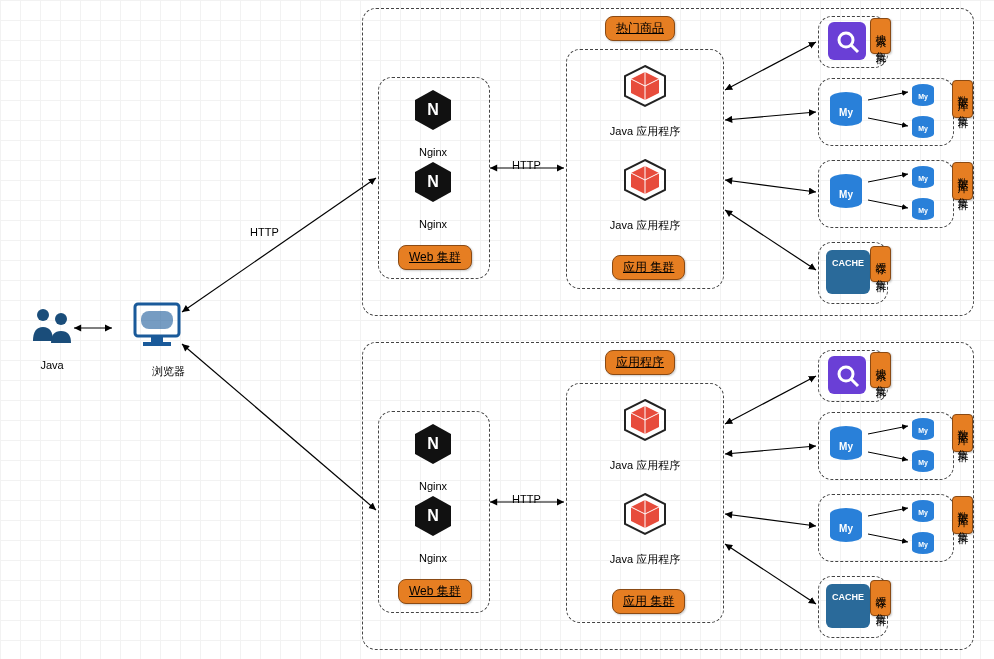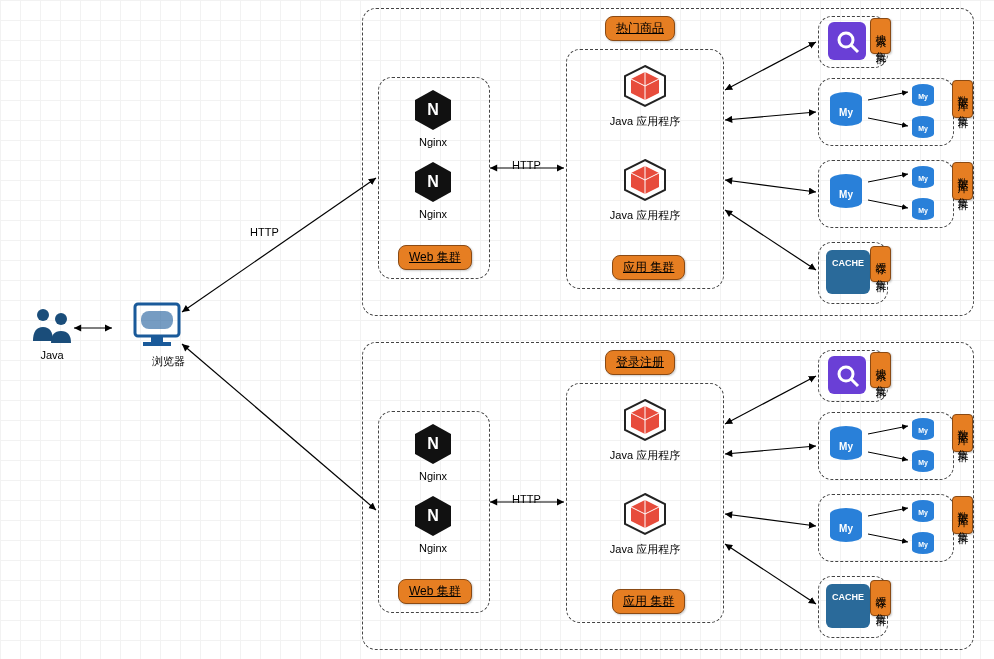--- a/index.html
+++ b/index.html
@@ -39,21 +39,21 @@
   border: 1px solid #8a4a14;
   border-radius: 4px;
   color: #000;
   padding: 6px 2px;
   font-size: 11px;
   writing-mode: vertical-rl;
   text-orientation: upright;
   letter-spacing: 2px;
   box-shadow: 1px 1px 2px rgba(0,0,0,0.2);
 }
-.icon-txt { font-size: 11px; color: #000; margin-top: 2px; white-space: nowrap; }
+.icon-txt { font-size: 11px; color: #000; margin-top: 12px; white-space: nowrap; }
 svg.arrow { position: absolute; overflow: visible; }
 </style>
 </head>
 <body>
 
 <div class="box" style="left:22px; top:305px; width:60px;">
   <svg width="46" height="40">
     <circle cx="14" cy="10" r="6" fill="#1a4d7a"></circle>
       <path d="M4 36 Q4 22 14 22 Q24 22 24 36 Z" fill="#1a4d7a"></path>
     <circle cx="32" cy="14" r="6" fill="#1a4d7a"></circle>
@@ -184,21 +184,21 @@
 <div class="dashed-rect" style="left:818px; top:242px; width:68px; height:60px;"></div>
 <div class="box" style="left:826px; top:250px;">
   <svg width="44" height="44">
       <rect width="44" height="44" rx="6" fill="#2a6a9a"></rect>
       <text x="22" y="16" text-anchor="middle" fill="#fff" font-size="9" font-weight="bold">CACHE</text>
     </svg>
 </div>
 <div class="box label-orange-v" style="left:870px; top:246px;">缓存 集群</div>
 
 <div class="dashed-rect" style="left:362px; top:342px; width:610px; height:306px;"></div>
-<div class="box label-orange" style="left:605px; top:350px;">登录注册</div>
+<div class="box label-orange" style="left:605px; top:350px;">应用程序</div>
 
 <div class="dashed-rect" style="left:378px; top:411px; width:110px; height:200px;"></div>
 <div class="box" style="left:395px; top:422px; width:76px;">
   <svg width="44" height="44">
       <polygon points="22,2 40,12 40,32 22,42 4,32 4,12" fill="#111"></polygon>
       <text x="22" y="27" text-anchor="middle" fill="#fff" font-size="16" font-weight="bold">N</text>
     </svg>
   <div class="icon-txt">Nginx</div>
 </div>
 <div class="box" style="left:395px; top:494px; width:76px;">

